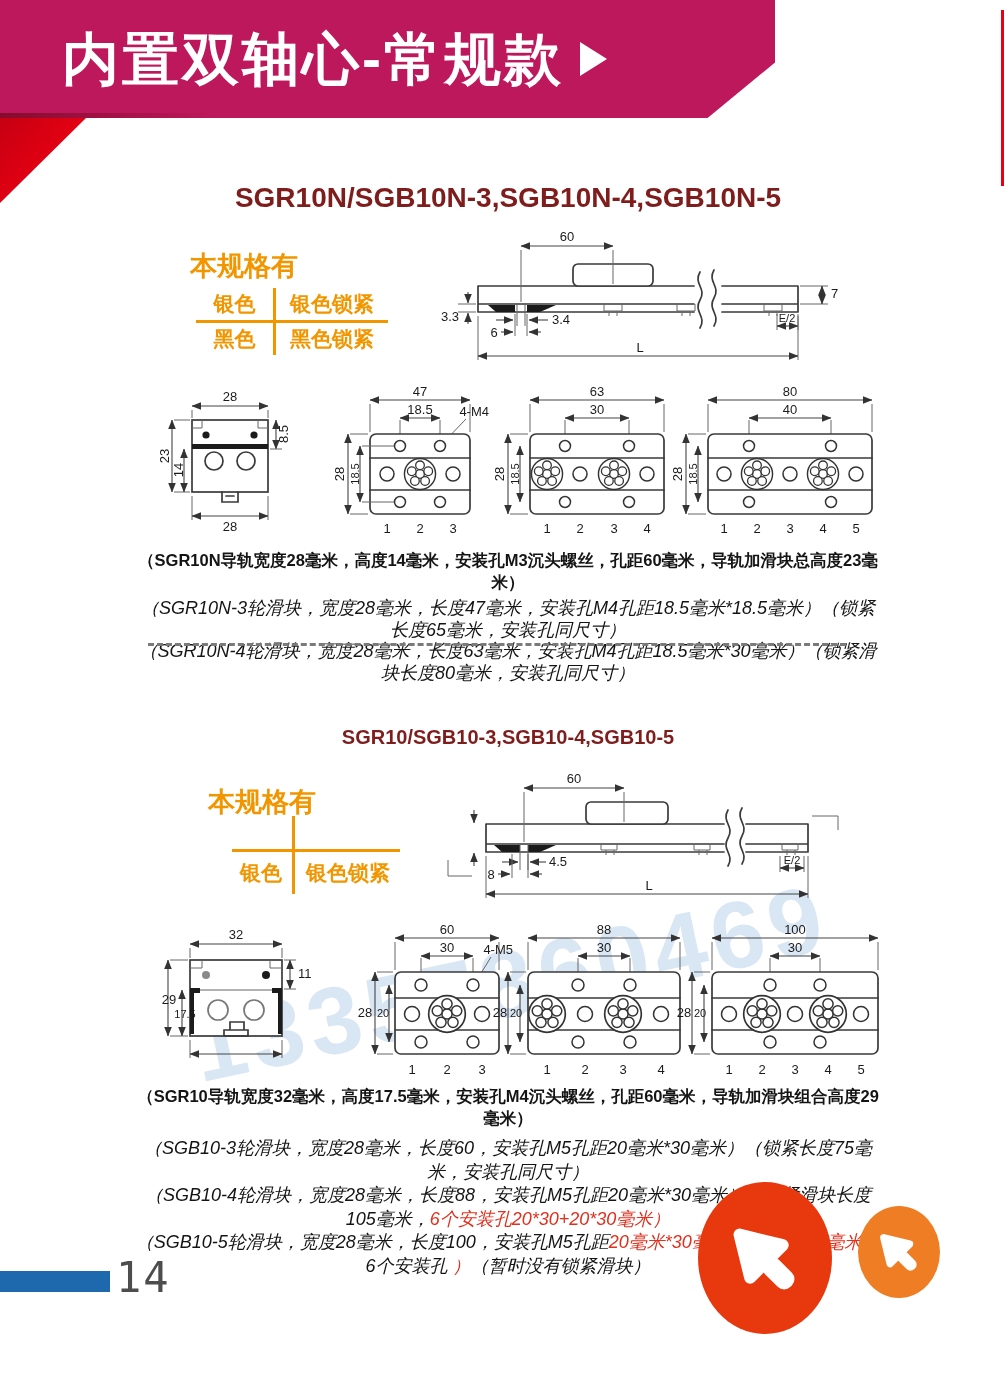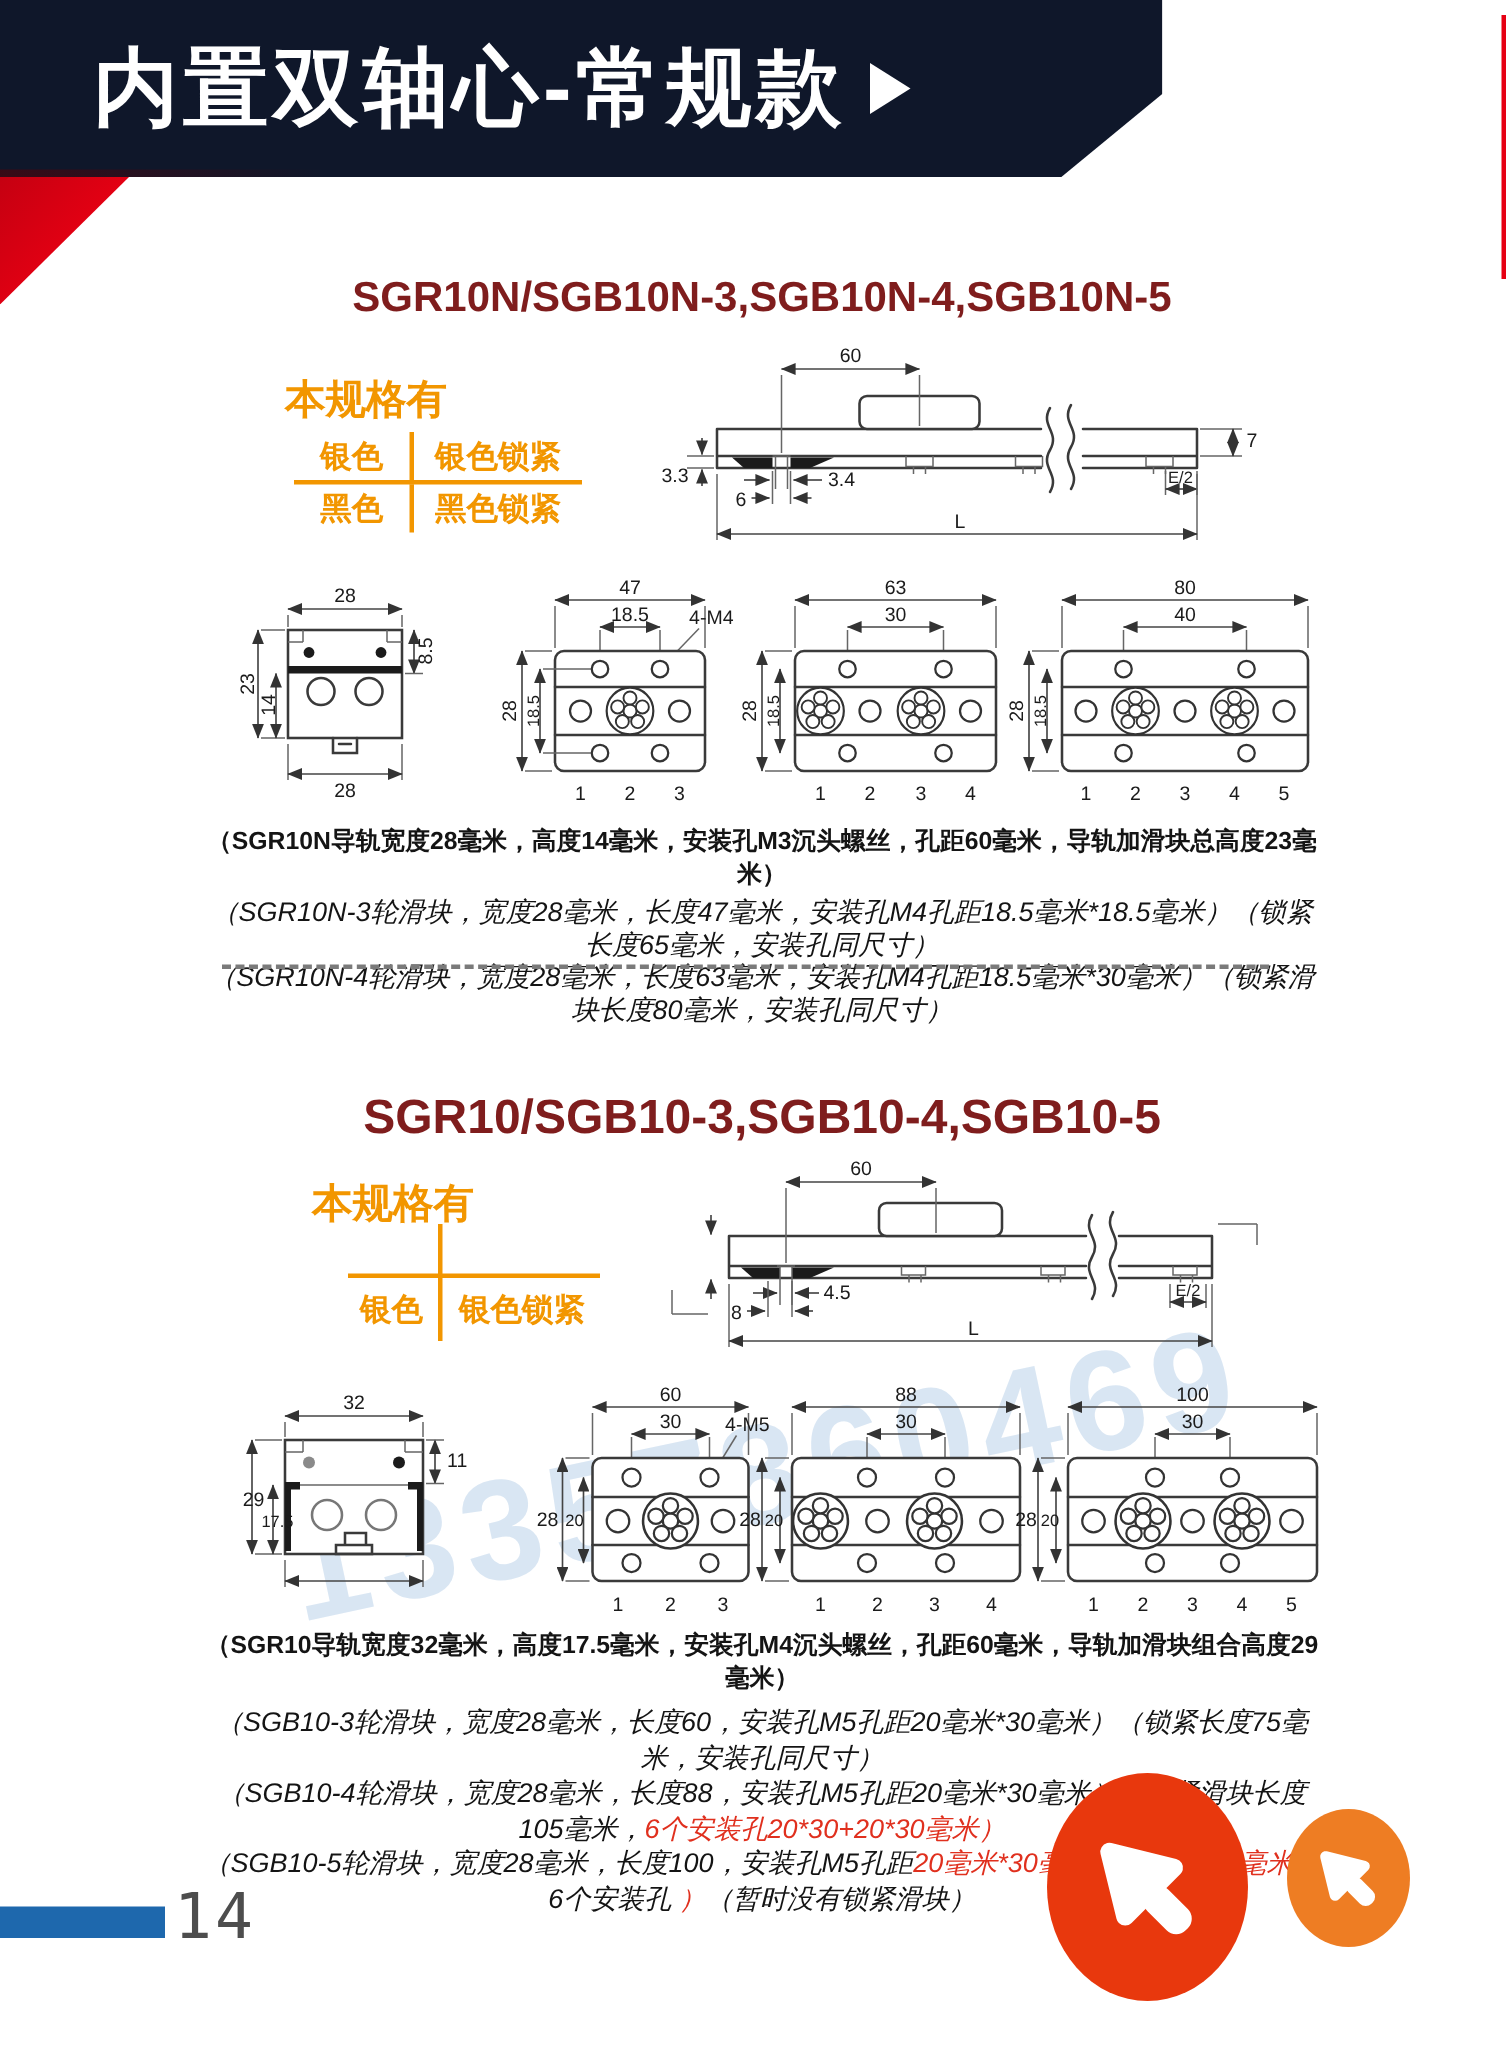--- a/index.html
+++ b/index.html
@@ -1,38 +1,38 @@
 <!DOCTYPE html>
 <html><head>
 <meta charset="utf-8">
 <style>
   html,body{margin:0;padding:0;background:#fff;}
   .page{position:relative;width:1006px;height:1375px;background:#fff;overflow:hidden;
         font-family:"Liberation Sans",sans-serif;}
   .abs{position:absolute;}
 
   
-  .banner{left:0;top:0;width:775px;height:118px;background:#0f172a;
+  .banner{left:0;top:0;width:775px;height:118px;background:#be185d;
           clip-path:polygon(0 0,100% 0,100% 53%,91.3% 100%,0 100%);z-index:3;}
   .banner-inner{position:absolute;left:62px;top:0;height:118px;display:flex;align-items:center;}
   .banner-title{color:#fff;font-size:57px;font-weight:700;letter-spacing:3px;line-height:1;}
   .play-tri{display:inline-block;width:0;height:0;margin-left:16px;
             border-top:17px solid transparent;border-bottom:17px solid transparent;
             border-left:27px solid #fff;}
   .banner-fold{left:0;top:118px;width:86px;height:85px;background:linear-gradient(130deg,#c50011,#e60013 60%);
                clip-path:polygon(0 0,100% 0,0 100%);z-index:2;}
   .banner-shadow{left:0;top:113px;width:218px;height:5px;z-index:4;
                  background:linear-gradient(to right,rgba(90,0,6,.55),rgba(90,0,6,0));}
   .edge-line{left:1001px;top:10px;width:3px;height:176px;background:#e60013;}
 
   
   .center-col{left:133px;width:750px;text-align:center;}
   .sec-title{font-weight:700;color:#7f1d1d;}
   .t1{top:182px;font-size:28px;}
-  .t2{top:726px;font-size:32px;}
+  .t2{top:726px;font-size:20px;}
   .green-note{top:714px;font-size:16px;font-weight:700;color:#3bb54a;}
   .spec-label{font-size:27px;font-weight:700;color:#f29600;}
   .notes{color:#141414;text-align:center;}
   .notes .n1{font-size:16.5px;font-weight:600;margin-bottom:4px;}
   .notes .nx{font-size:18px;line-height:21.5px;font-style:italic;}
   .notes2 .n1{margin-bottom:7px;}
   .notes2 .nx{line-height:23.5px;}
   .rd{color:#e0301e;}
   .divider{left:148px;top:643px;width:698px;border-top:3px dashed #7a7a7a;}
 

